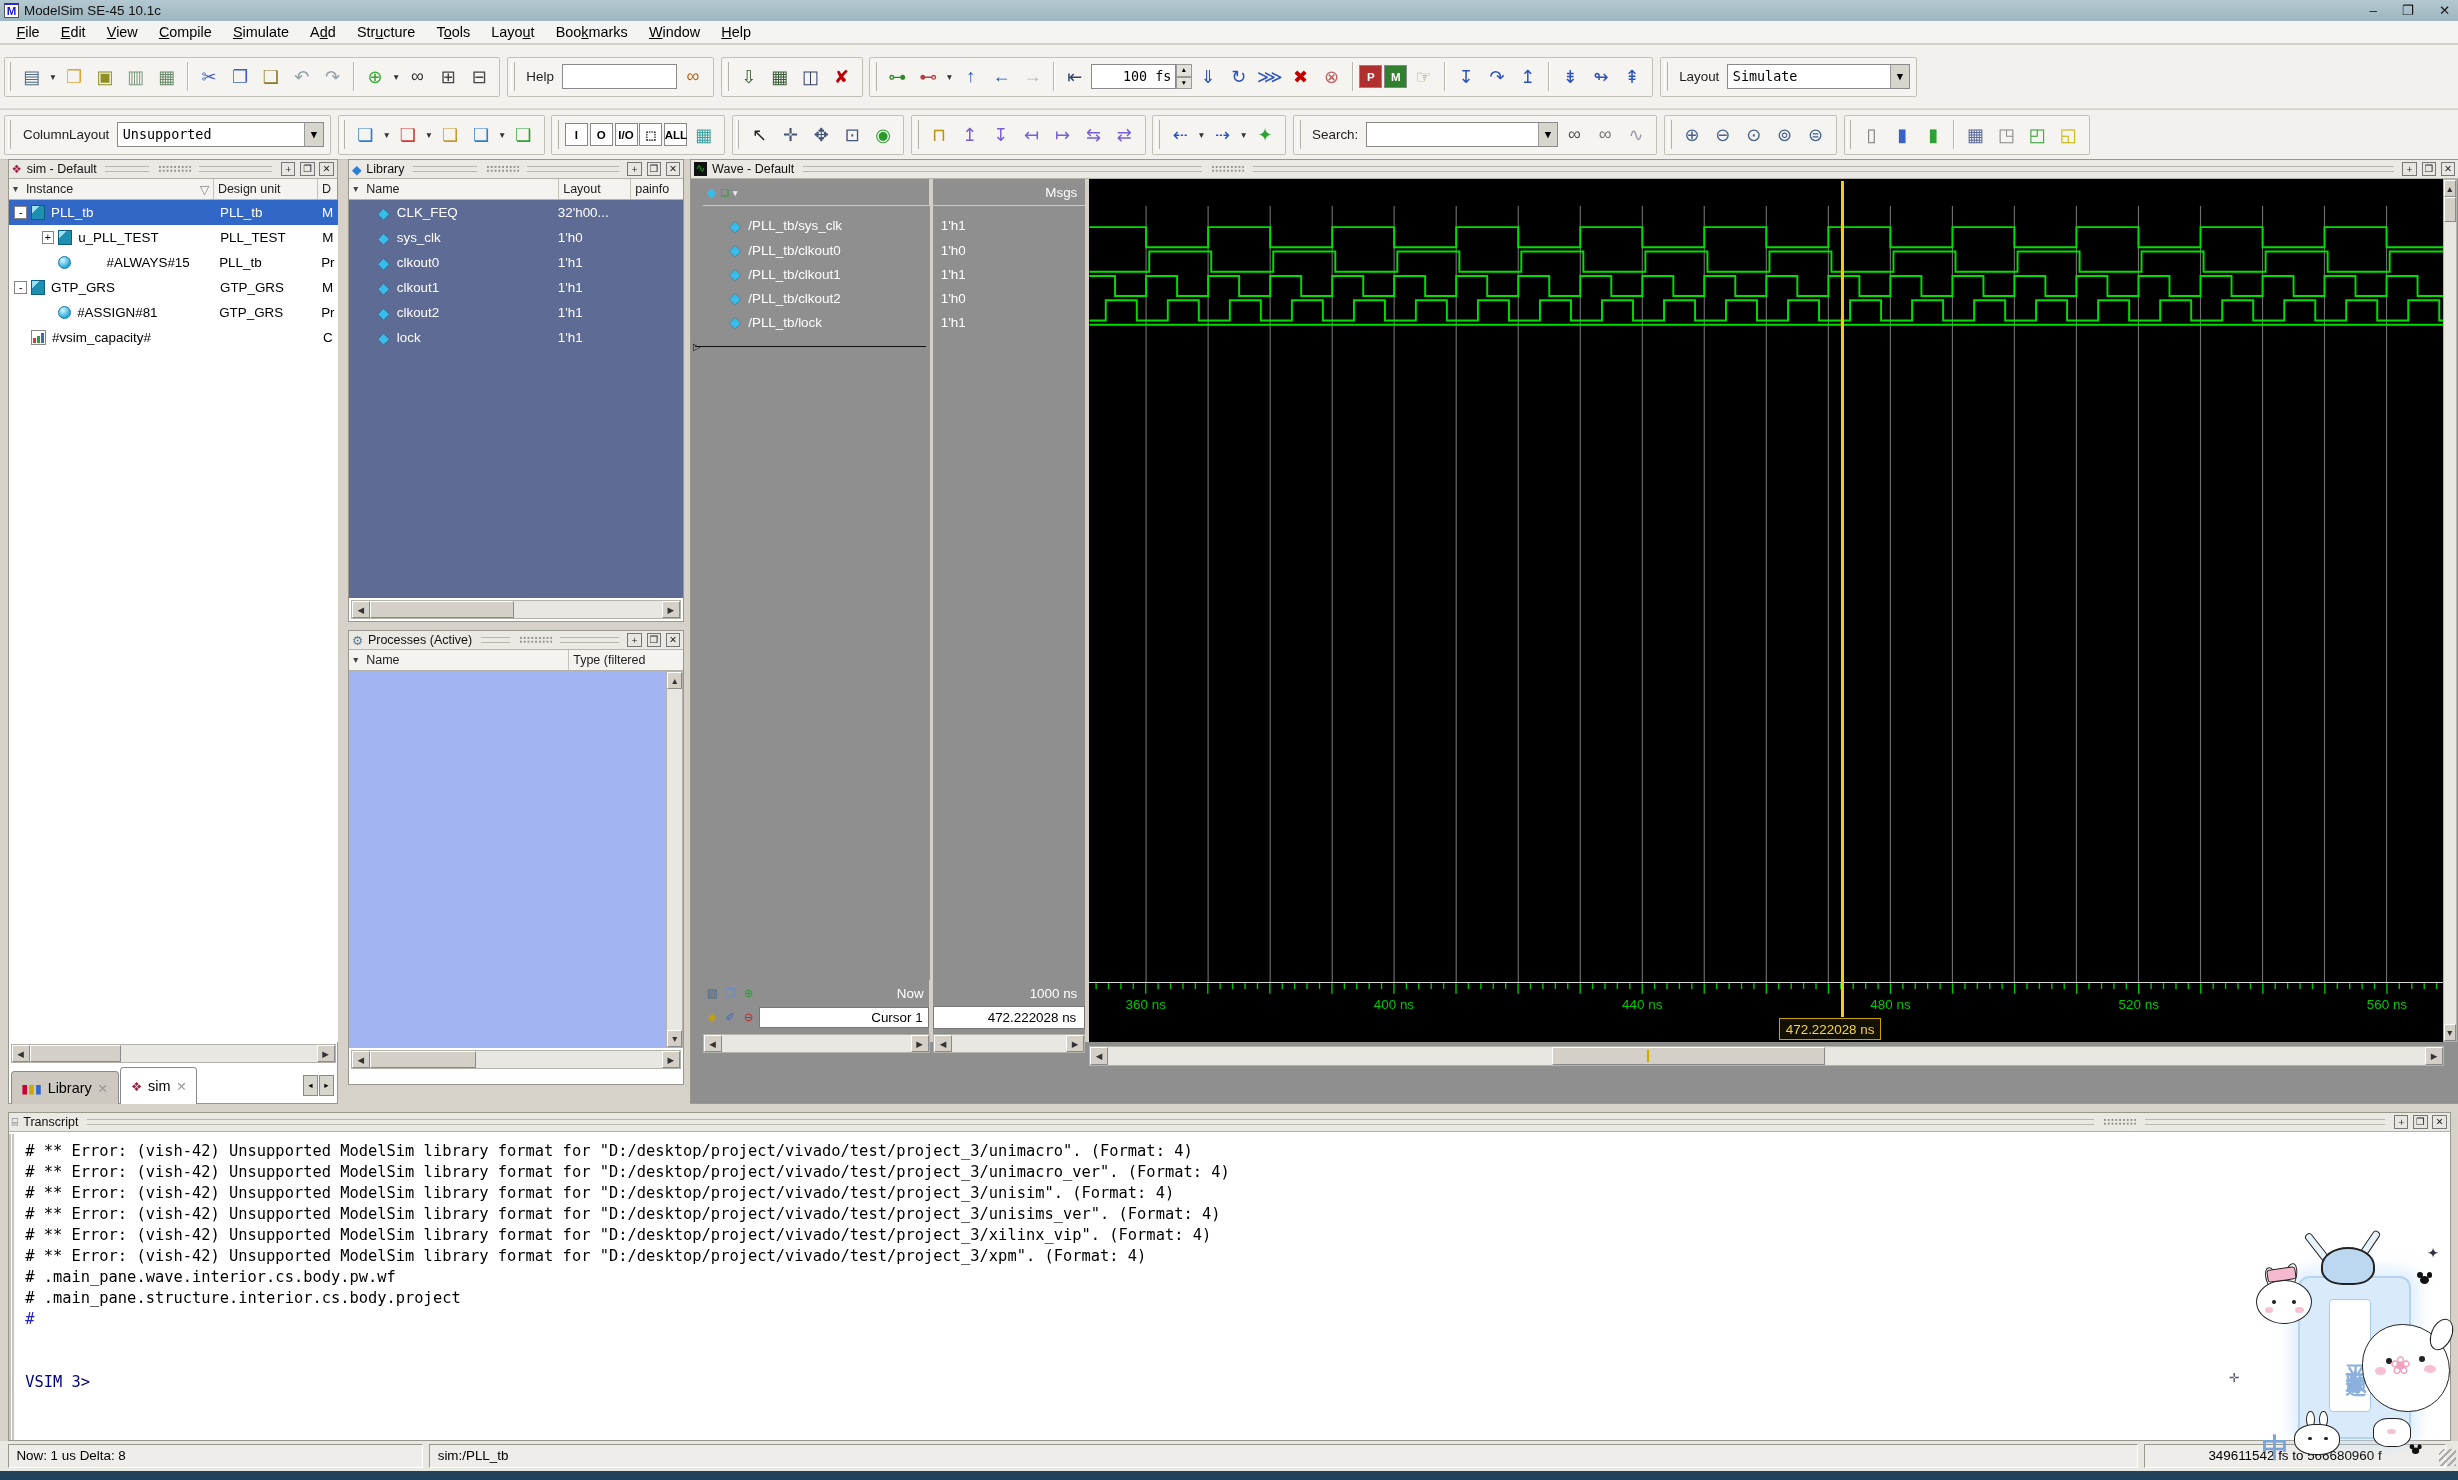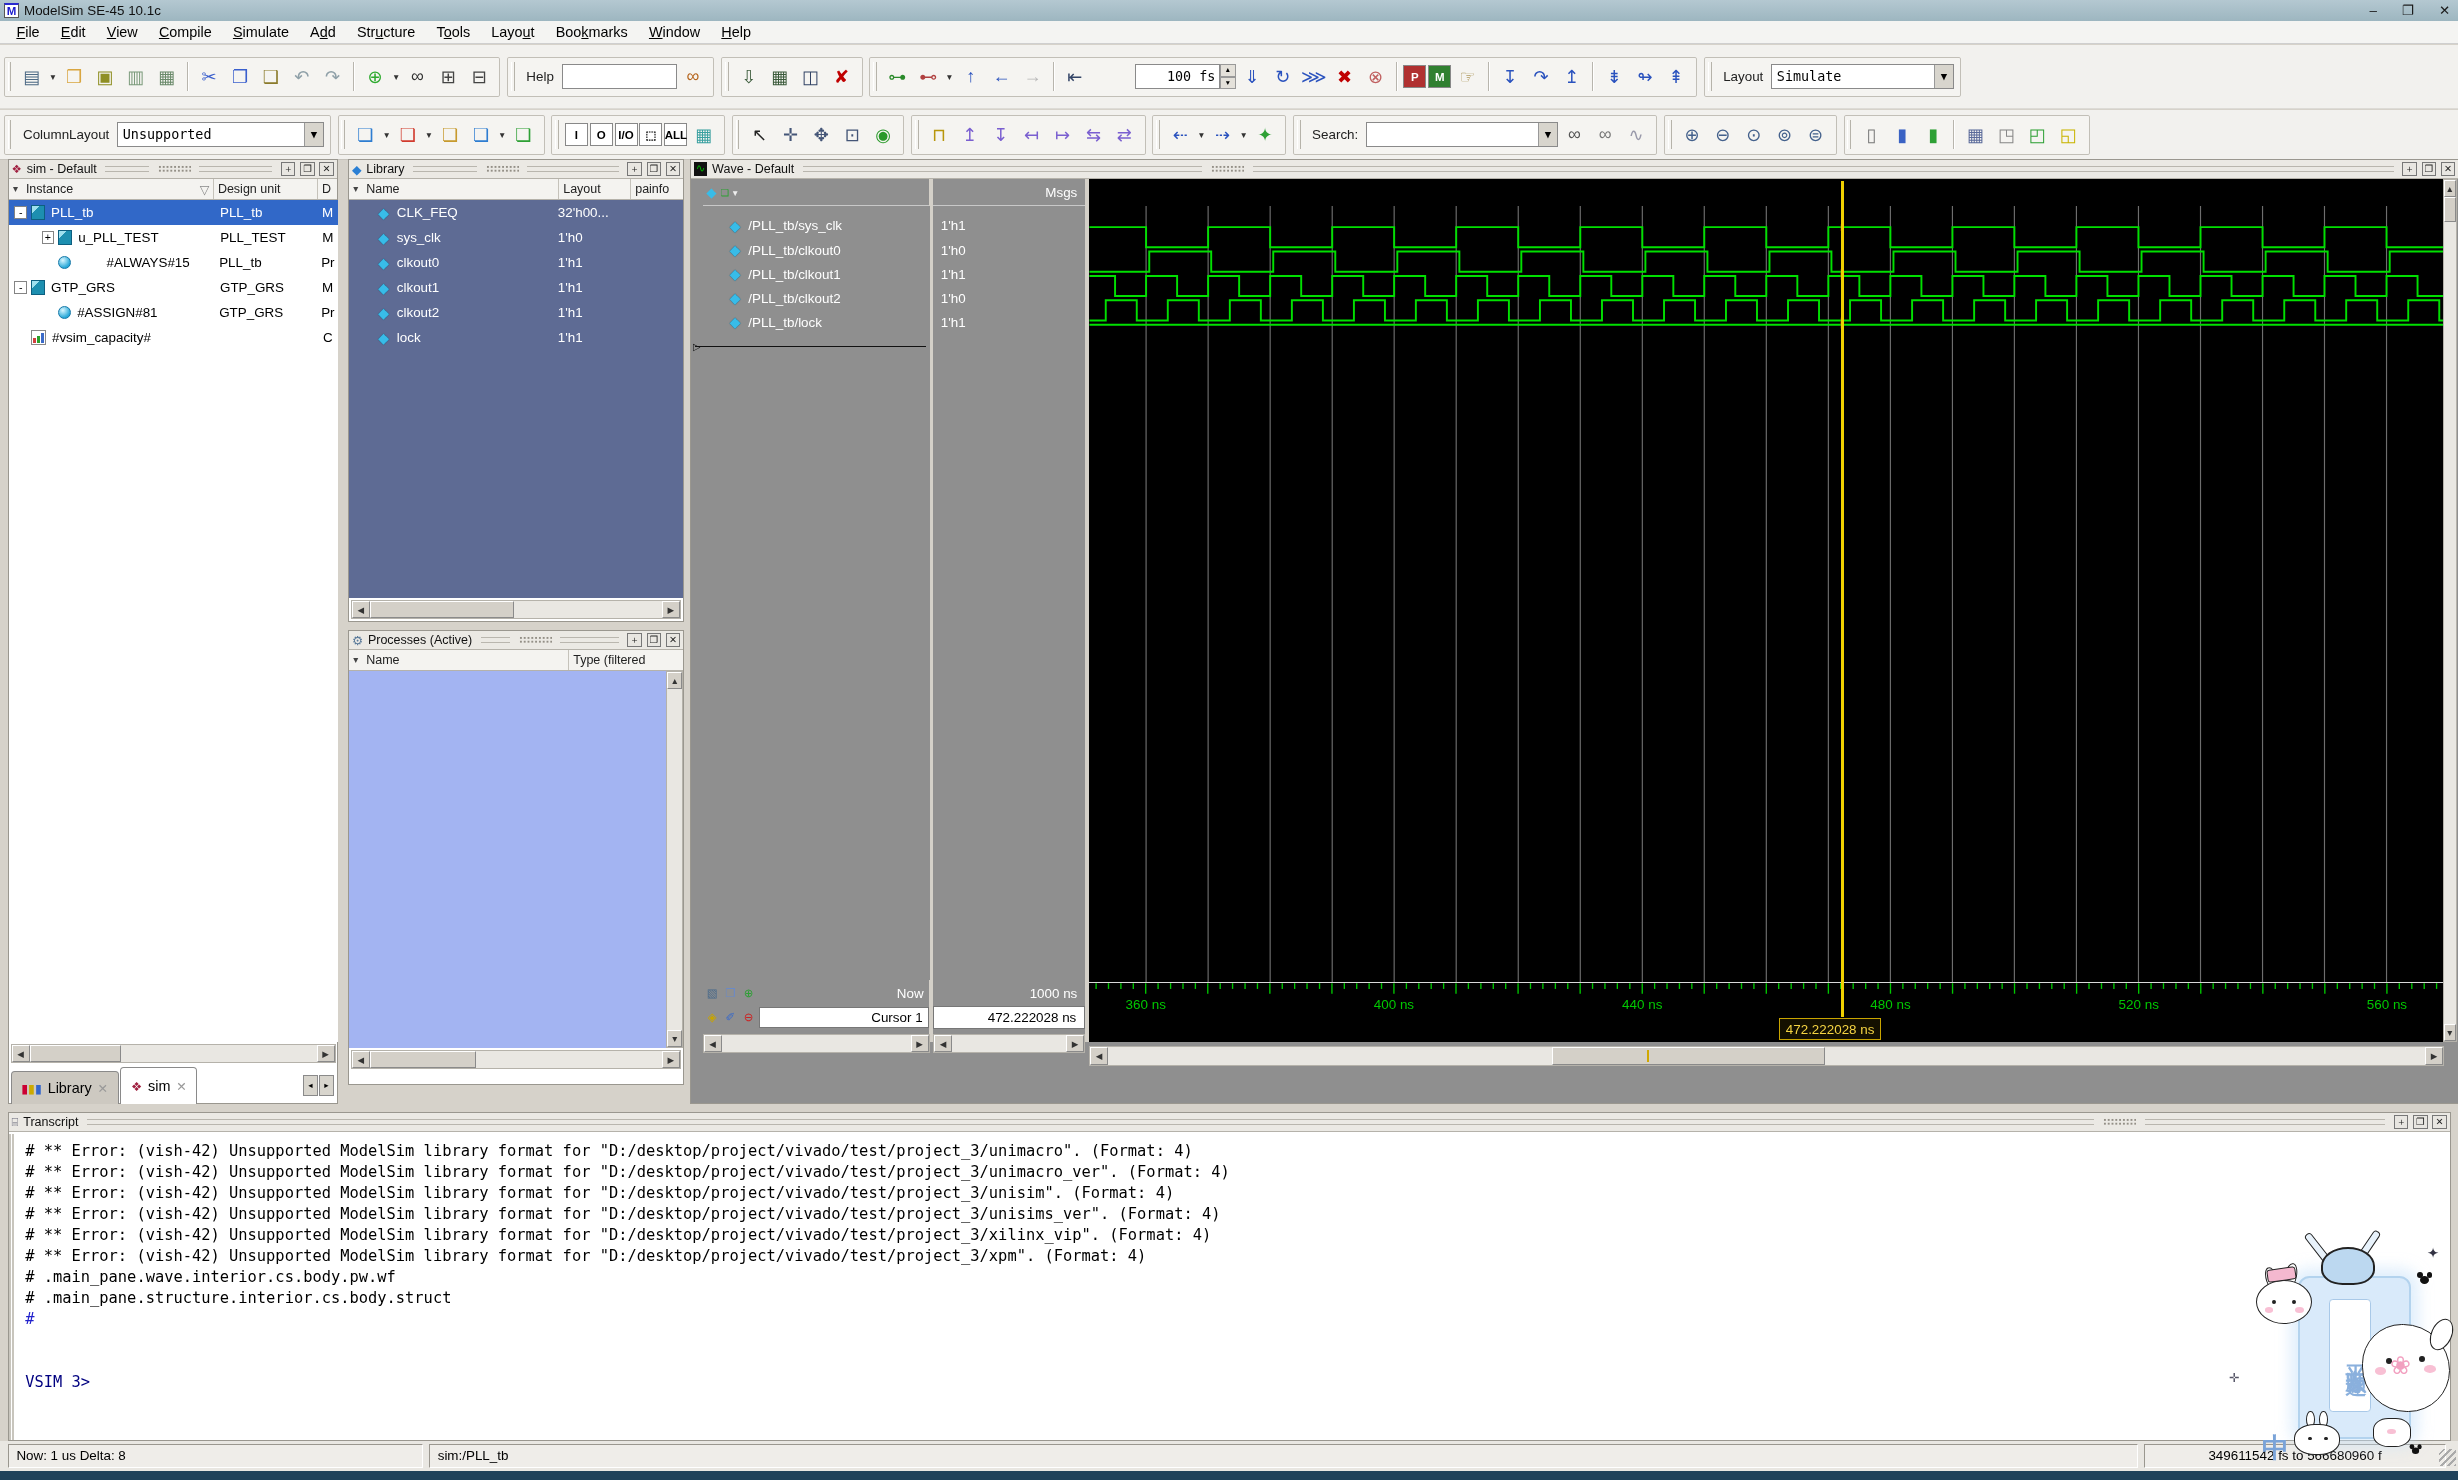--- a/index.html
+++ b/index.html
@@ -198,21 +198,21 @@
       <div class="tb-group">
         <span class="grip"></span>
         <span class="tb-btn" style="color: rgb(42, 138, 42);">⊶</span>
         <span class="tb-btn" style="color: rgb(176, 64, 64);">⊷</span>
         <span class="tb-dd">▾</span>
         <span class="tb-btn" style="color: rgb(42, 82, 190);">↑</span>
         <span class="tb-btn" style="color: rgb(42, 82, 190);">←</span>
         <span class="tb-btn" style="color: rgb(184, 184, 184);">→</span>
         <span class="tb-sep"></span>
         <span class="tb-btn" style="color: rgb(51, 68, 102);">⇤</span>
-        <span style="display: flex; margin-left: 44px;">
+        <span style="display: flex;">
           <input class="tb-input" value="100 fs" style="width: 85px; font-family: &quot;DejaVu Sans Mono&quot;, monospace; text-align: right;">
           <span class="spin">
             <span>▲</span>
             <span>▼</span>
           </span>
         </span>
         <span class="tb-btn" style="color: rgb(42, 82, 190);">⇓</span>
         <span class="tb-btn" style="color: rgb(42, 82, 190);">↻</span>
         <span class="tb-btn" style="color: rgb(42, 82, 190);">⋙</span>
         <span class="tb-btn" style="color: rgb(192, 0, 0);">✖</span>
@@ -776,21 +776,21 @@
       <span class="ph-btn">✕</span>
     </div>
     <div id="transcript-body">
         <div class="tline black"># ** Error: (vish-42) Unsupported ModelSim library format for "D:/desktop/project/vivado/test/project_3/unimacro". (Format: 4)</div>
         <div class="tline black"># ** Error: (vish-42) Unsupported ModelSim library format for "D:/desktop/project/vivado/test/project_3/unimacro_ver". (Format: 4)</div>
         <div class="tline black"># ** Error: (vish-42) Unsupported ModelSim library format for "D:/desktop/project/vivado/test/project_3/unisim". (Format: 4)</div>
         <div class="tline black"># ** Error: (vish-42) Unsupported ModelSim library format for "D:/desktop/project/vivado/test/project_3/unisims_ver". (Format: 4)</div>
         <div class="tline black"># ** Error: (vish-42) Unsupported ModelSim library format for "D:/desktop/project/vivado/test/project_3/xilinx_vip". (Format: 4)</div>
         <div class="tline black"># ** Error: (vish-42) Unsupported ModelSim library format for "D:/desktop/project/vivado/test/project_3/xpm". (Format: 4)</div>
         <div class="tline black"># .main_pane.wave.interior.cs.body.pw.wf</div>
-        <div class="tline black"># .main_pane.structure.interior.cs.body.struct</div>
+        <div class="tline black"># .main_pane.structure.interior.cs.body.project</div>
         <div class="tline blue">#</div>
         <div class="tline black">&nbsp;</div>
         <div class="tline black">&nbsp;</div>
         <div class="tline navy">VSIM 3&gt;</div>
       </div>
   </div>
 
   <div id="statusbar">
     <div class="status-cell" style="left:7.7px;width:415px;">Now: 1 us  Delta: 8</div>
     <div class="status-cell" style="left:429px;width:1709px;">sim:/PLL_tb</div>

